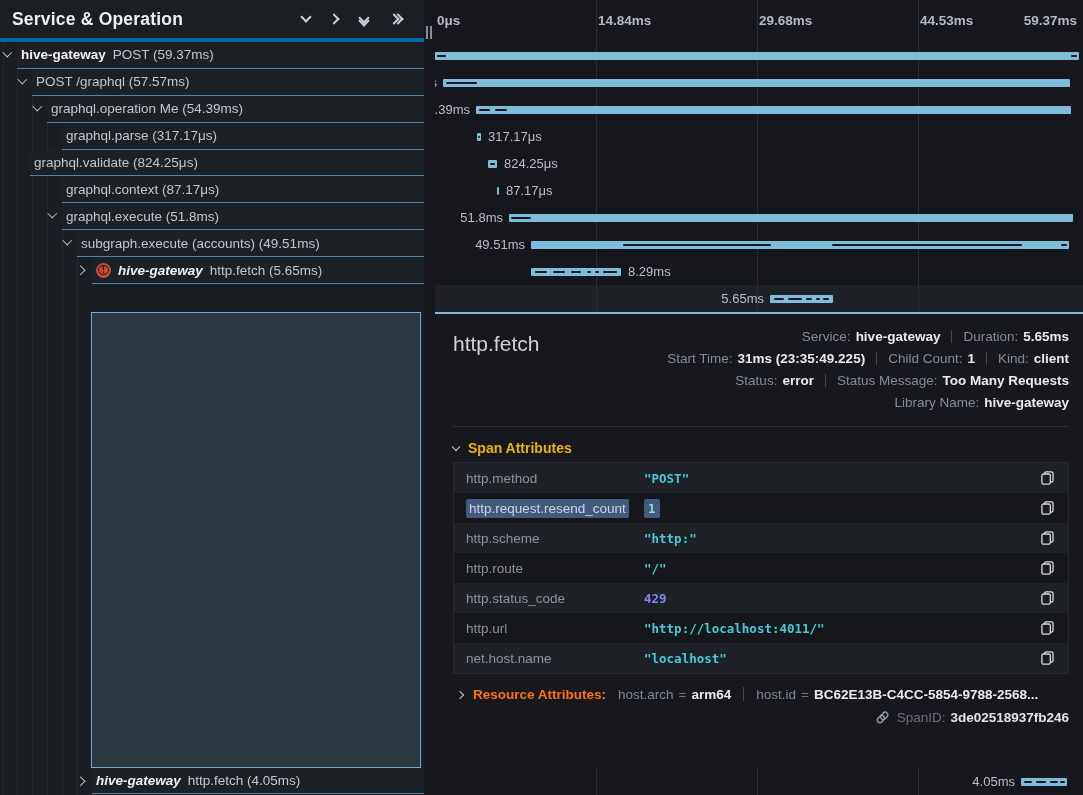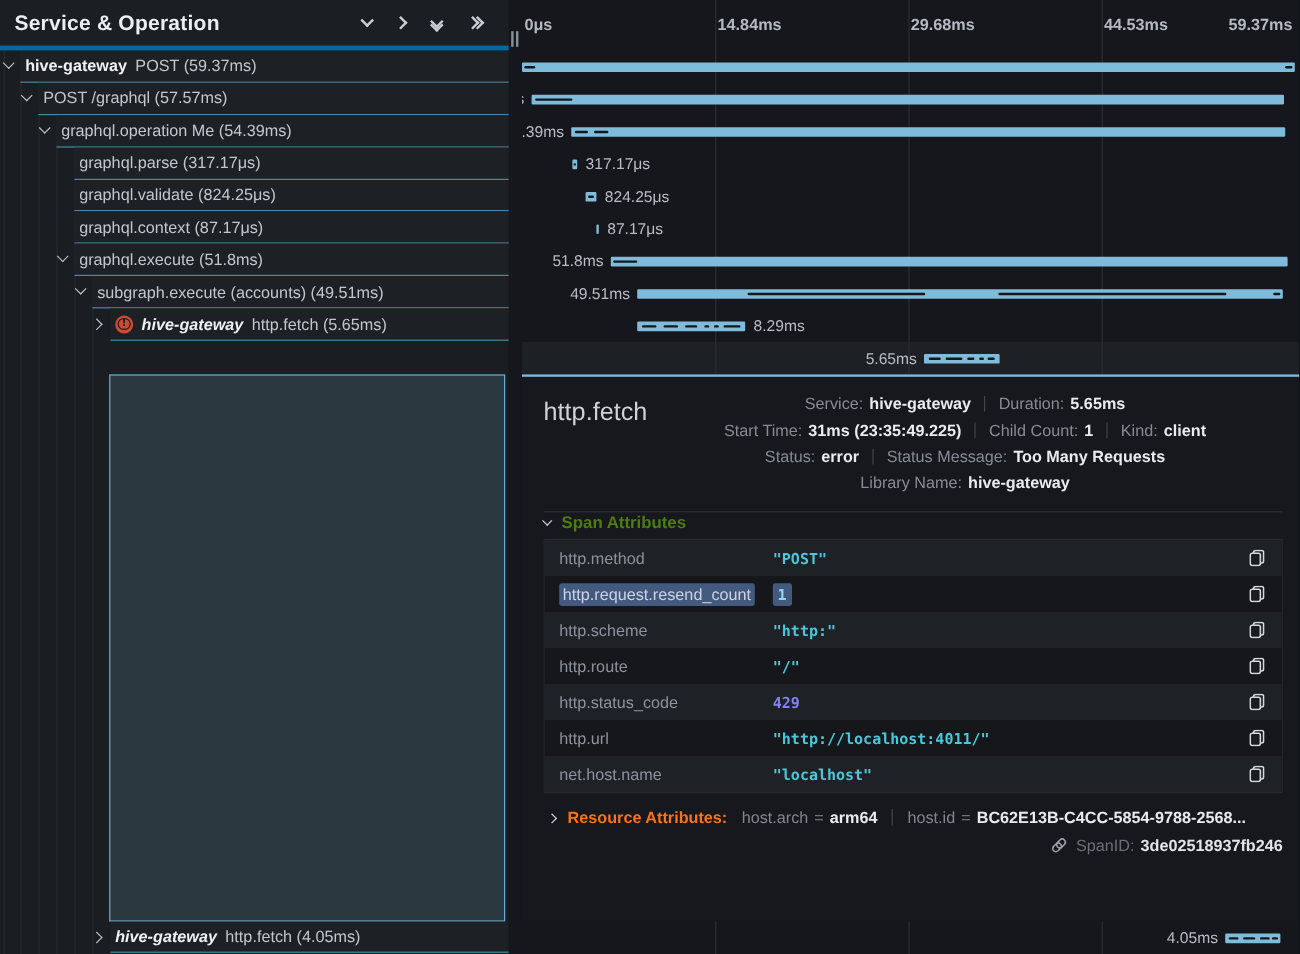--- a/index.html
+++ b/index.html
@@ -52,26 +52,26 @@
   .tlrow{position:absolute;left:0;width:648px;height:27px;}
   .bar{position:absolute;top:9.5px;height:8px;background:#7fbcdb;border-radius:1px;cursor:pointer;}
   .dash{position:absolute;top:3px;height:2px;background:#15171c;border-radius:1px;}
   .tl-label{position:absolute;top:0;height:27px;line-height:27px;font-size:13px;color:#b9bec6;white-space:nowrap;}
 
   
   #detail{position:absolute;left:0;top:312px;width:648px;height:456px;background:#16181d;
           border-top:2px solid #7dbade;padding:12px 14px 0 18px;z-index:5;}
   #d-head{display:flex;align-items:flex-start;}
   #d-title{font-size:21px;color:#cfd3d9;margin-top:6px;flex:none;}
-  #d-meta{flex:1;text-align:center;}
+  #d-meta{flex:1;text-align:right;}
   .meta-line{height:22px;line-height:22px;font-size:13.5px;white-space:nowrap;}
   .m-label{color:#868c95;} .m-value{color:#e9ebee;font-weight:700;margin-left:5px;}
   .msep{display:inline-block;width:1px;height:13px;background:#41454c;margin:0 11px;vertical-align:-2px;}
   #d-divider{border-bottom:1px solid #2b2e34;margin-top:12px;}
-  #attrs-header{margin-top:0;display:flex;align-items:center;font-size:14px;font-weight:700;color:#4d7c0f;cursor:pointer;}
+  #attrs-header{margin-top:13px;display:flex;align-items:center;font-size:14px;font-weight:700;color:#eab308;cursor:pointer;}
   #attrs-header .chev{width:6px;height:6px;border-width:1.8px;margin-right:9px;margin-top:-2px;}
   #attrs-table{margin-top:6px;border:1px solid #26292f;}
   .arow{height:30px;display:flex;align-items:center;padding:0 12px;font-size:13.5px;cursor:default;}
   .arow:nth-child(odd){background:#1e2126;} .arow:nth-child(even){background:#15171b;}
   .akey{width:178px;color:#8d939c;flex:none;}
   .aval{flex:1;font-family:"DejaVu Sans Mono",monospace;font-size:12.5px;font-weight:700;}
   .v-str{color:#4ac8d9;} .v-num{color:#7f84f2;}
   .akey .hl{background:#44597e;color:#ccd4e6;padding:2px 3px;border-radius:2px;}
   .aval .hl{background:#44597e;color:#8ed8e8;padding:2px 4px;border-radius:2px;}
   .copy-btn{background:none;border:none;padding:2px;cursor:pointer;display:flex;}
@@ -108,21 +108,21 @@
           <span class="chev down"></span>
           <span class="nm">POST /graphql (57.57ms)</span>
         </div>
         <div class="trow" style="margin-left: 47px;">
           <span class="chev down"></span>
           <span class="nm">graphql.operation Me (54.39ms)</span>
         </div>
         <div class="trow" style="margin-left: 62px;">
           <span class="nm">graphql.parse (317.17μs)</span>
         </div>
-        <div class="trow" style="margin-left: 62px; align-items: center;">
+        <div class="trow" style="margin-left: 30px; align-items: center;">
           <span class="nm">graphql.validate (824.25μs)</span>
         </div>
         <div class="trow" style="margin-left: 62px;">
           <span class="nm">graphql.context (87.17μs)</span>
         </div>
         <div class="trow" style="margin-left: 62px;">
           <span class="chev down"></span>
           <span class="nm">graphql.execute (51.8ms)</span>
         </div>
         <div class="trow" style="margin-left: 77px;">

